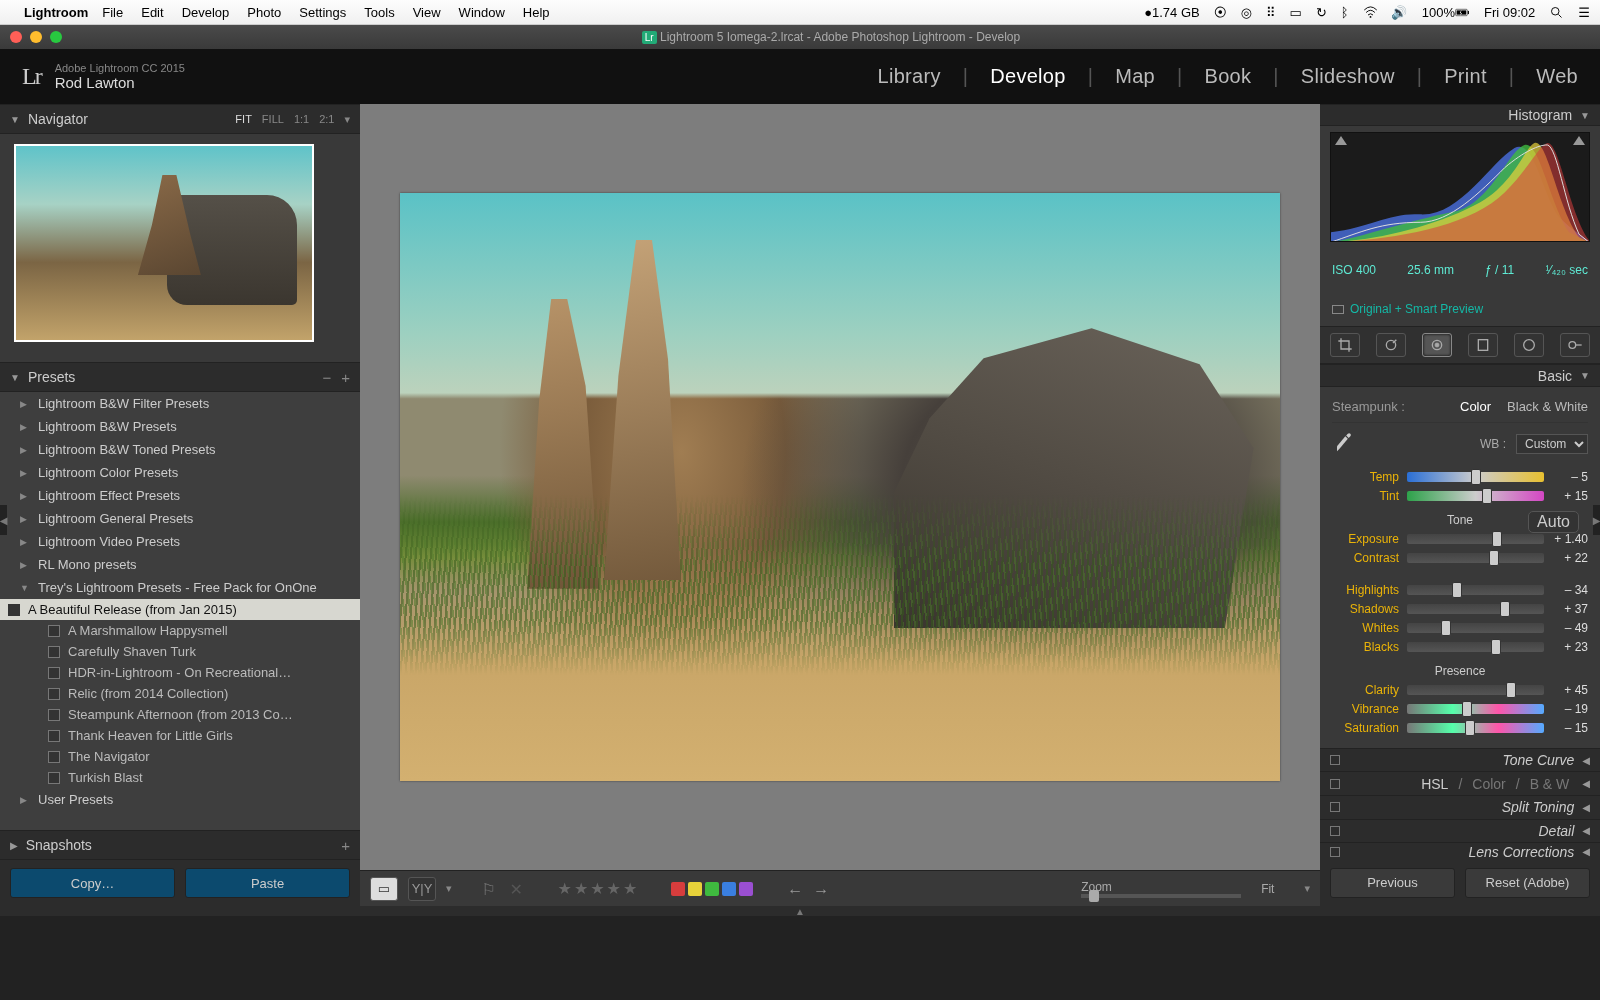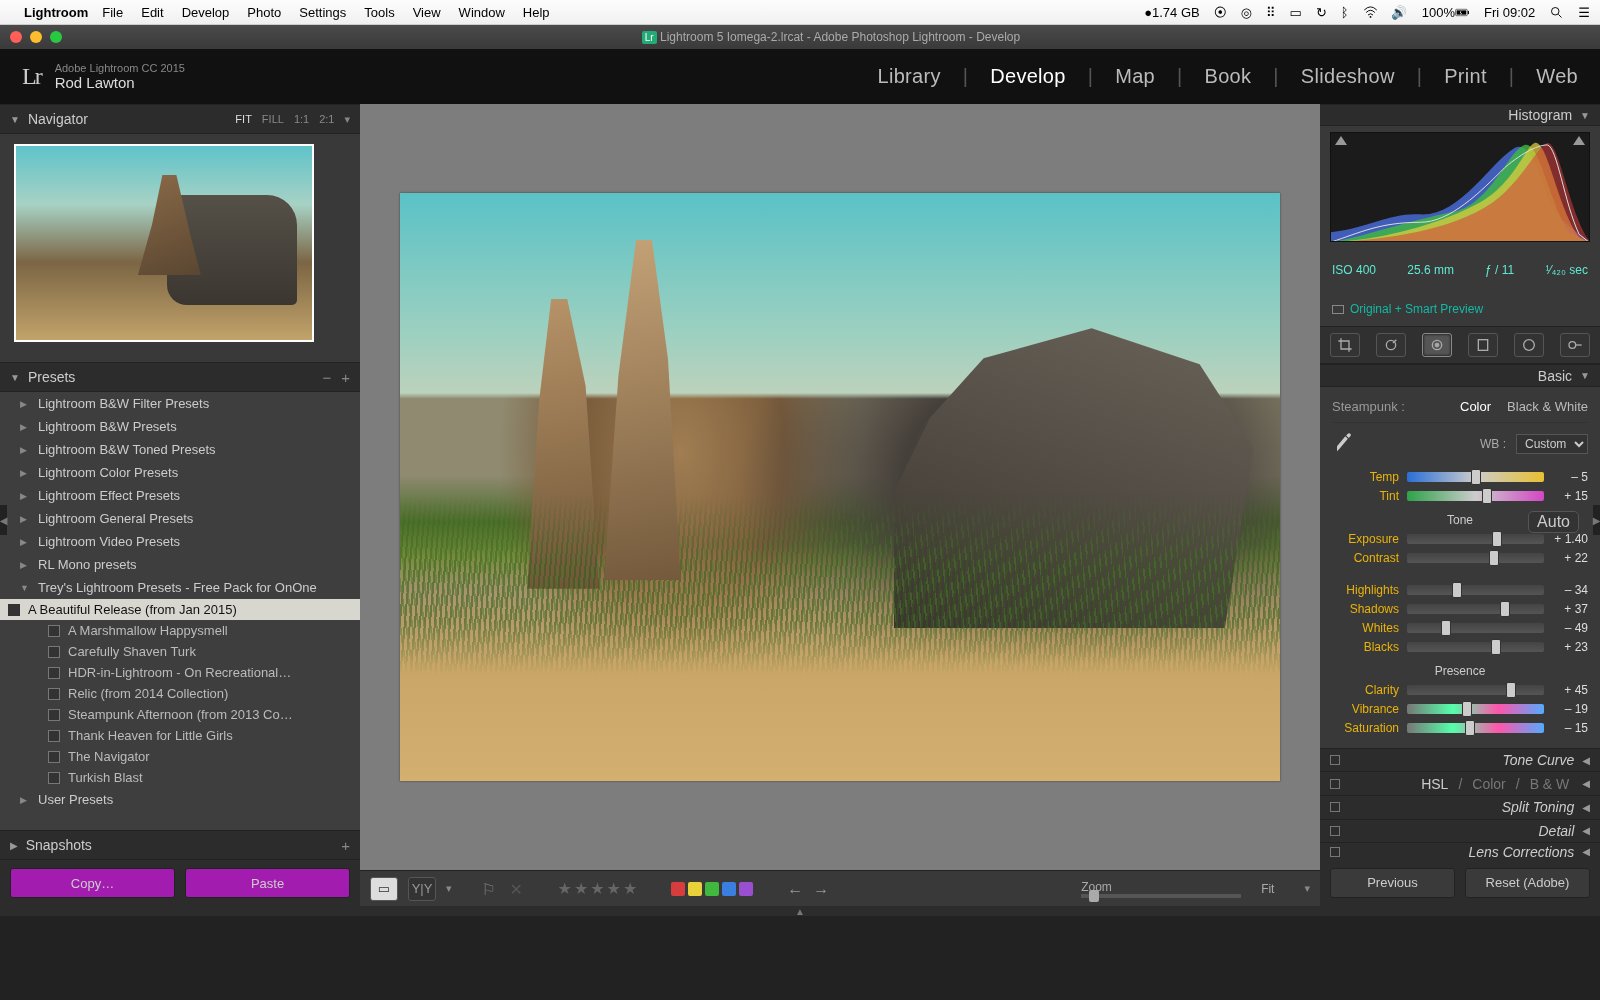--- a/index.html
+++ b/index.html
@@ -55,21 +55,21 @@
 .preset-folder { padding:4px 10px 4px 20px; color:#ccc; display:flex; align-items:center; gap:8px; }
 .preset-folder .tri { color:#888; font-size:9px; width:10px;}
 .preset-folder.open .tri{ transform:rotate(0deg);}
 .preset-item { padding:3px 10px 3px 48px; color:#bbb; display:flex; align-items:center; gap:8px; }
 .preset-item .icon{ width:12px;height:12px;border:1px solid #777;background:#333;}
 .preset-item.selected{ background:#d7d7d0; color:#111;padding-left:8px; }
 .preset-item.selected .icon{ border-color:#333; }
 
 
 .bottom-buttons { display:flex; gap:10px; padding:8px 10px; background:#2c2c2c;}
-.bottom-buttons button { flex:1; height:30px; background:#a21caf; border:1px solid #222; color:#ccc; font-size:13px; border-radius:3px;}
+.bottom-buttons button { flex:1; height:30px; background:#0c4a6e; border:1px solid #222; color:#ccc; font-size:13px; border-radius:3px;}
 
 
 .histogram-box { padding:6px 10px 2px; }
 .histogram { height:110px; background:#1b1b1b; position:relative; border:1px solid #111; overflow:hidden;}
 .histogram svg{position:absolute;inset:0;}
 .clip-tri{position:absolute;top:3px;width:0;height:0;border-left:6px solid transparent;border-right:6px solid transparent;border-bottom:9px solid #999;}
 .exif-row{ display:flex; justify-content:space-between; font-size:12px; color:#5eead4; padding:21px 2px;}
 .preview-label{ font-size:12px;color:#14b8a6; padding:4px 2px 8px; display:flex; align-items:center; gap:6px;}
 .preview-label .sq{width:12px;height:9px;border:1px solid #888;}
 

